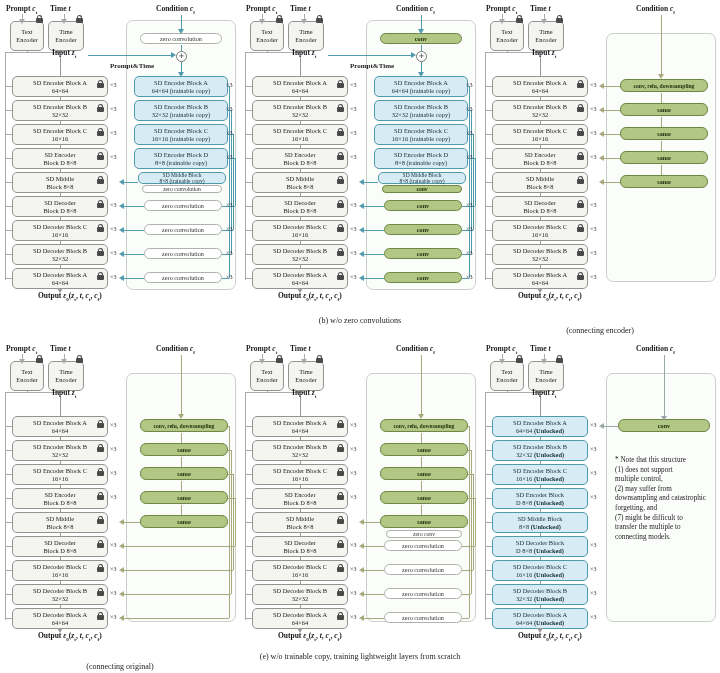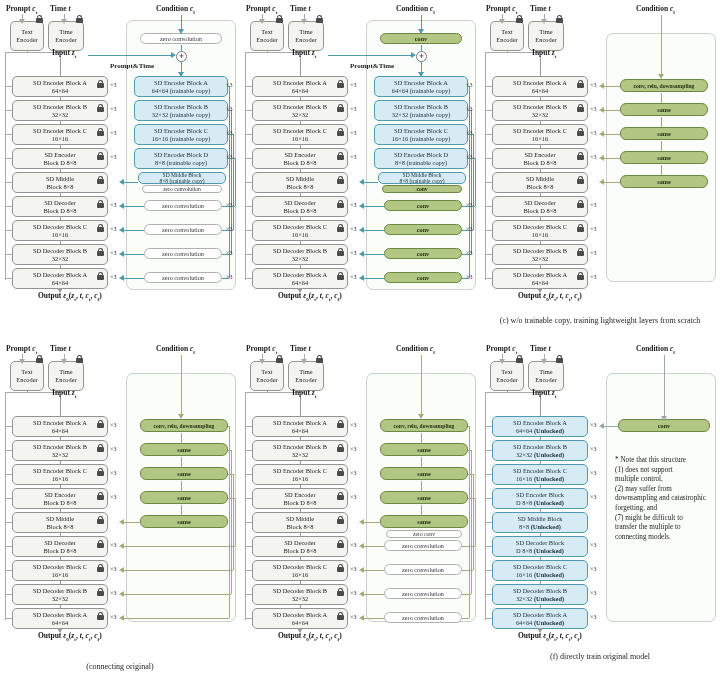--- a/index.html
+++ b/index.html
@@ -342,20 +342,21 @@
       <div class="vl" style="left: 231px; top: 110px; height: 144px; background: rgb(79, 154, 173);"></div>
       <div class="hl" style="left: 228px; top: 110px; width: 4px; background: rgb(79, 154, 173);"></div>
       <div class="hl" style="left: 222px; top: 254px; width: 9px; background: rgb(79, 154, 173);"></div>
       <div class="vl" style="left: 233px; top: 134px; height: 96px; background: rgb(79, 154, 173);"></div>
       <div class="hl" style="left: 228px; top: 134px; width: 6px; background: rgb(79, 154, 173);"></div>
       <div class="hl" style="left: 222px; top: 230px; width: 11px; background: rgb(79, 154, 173);"></div>
       <div class="vl" style="left: 235px; top: 158px; height: 48px; background: rgb(79, 154, 173);"></div>
       <div class="hl" style="left: 228px; top: 158px; width: 8px; background: rgb(79, 154, 173);"></div>
       <div class="hl" style="left: 222px; top: 206px; width: 13px; background: rgb(79, 154, 173);"></div>
       <div class="out" style="left: 38px; top: 291px;"><span>Output </span><i>ε</i><sub>θ</sub><span>(</span><i>z</i><sub>t</sub><span>, </span><i>t</i><span>, </span><i>c</i><sub>t</sub><span>, </span><i>c</i><sub>f</sub><span>)</span></div>
+      <div class="caption" style="top: 316px;">(b) w/o zero convolutions</div>
     </div>
     <div class="panel" style="left: 480px; top: 0px;">
       <div class="lbl" style="left: 6px; top: 4px;"><span>Prompt </span><i>c</i><sub>t</sub></div>
       <div class="lbl" style="left: 50px; top: 4px;"><span>Time </span><i>t</i></div>
       <div class="vl" style="left: 22px; top: 14px; height: 5px; background: rgb(170, 170, 170);"></div>
       <div class="arr" style="left: 19px; top: 19px; border-width: 5px 3px 0px; border-top-color: rgb(170, 170, 170);"></div>
       <div class="vl" style="left: 64px; top: 14px; height: 5px; background: rgb(170, 170, 170);"></div>
       <div class="arr" style="left: 61px; top: 19px; border-width: 5px 3px 0px; border-top-color: rgb(170, 170, 170);"></div>
       <div class="blk gray" style="left: 10px; top: 21px; width: 34px; height: 30px;">
         <div class="bl">Text</div>
@@ -453,21 +454,21 @@
       <div class="arr" style="left: 119px; top: 83px; border-width: 3px 5px 3px 0px; border-right-color: rgb(169, 169, 126);"></div>
       <div class="hl" style="left: 123px; top: 110px; width: 17px; background: rgb(169, 169, 126);"></div>
       <div class="arr" style="left: 119px; top: 107px; border-width: 3px 5px 3px 0px; border-right-color: rgb(169, 169, 126);"></div>
       <div class="hl" style="left: 123px; top: 134px; width: 17px; background: rgb(169, 169, 126);"></div>
       <div class="arr" style="left: 119px; top: 131px; border-width: 3px 5px 3px 0px; border-right-color: rgb(169, 169, 126);"></div>
       <div class="hl" style="left: 123px; top: 158px; width: 17px; background: rgb(169, 169, 126);"></div>
       <div class="arr" style="left: 119px; top: 155px; border-width: 3px 5px 3px 0px; border-right-color: rgb(169, 169, 126);"></div>
       <div class="hl" style="left: 123px; top: 182px; width: 17px; background: rgb(169, 169, 126);"></div>
       <div class="arr" style="left: 119px; top: 179px; border-width: 3px 5px 3px 0px; border-right-color: rgb(169, 169, 126);"></div>
       <div class="out" style="left: 38px; top: 291px;"><span>Output </span><i>ε</i><sub>θ</sub><span>(</span><i>z</i><sub>t</sub><span>, </span><i>t</i><span>, </span><i>c</i><sub>t</sub><span>, </span><i>c</i><sub>f</sub><span>)</span></div>
-      <div class="caption" style="top: 316px;">(c) w/o trainable copy, training lightweight layers from scratch</div>
+      <div class="caption" style="top: 326px;">(connecting encoder)</div>
     </div>
     <div class="panel" style="left: 0px; top: 340px;">
       <div class="lbl" style="left: 6px; top: 4px;"><span>Prompt </span><i>c</i><sub>t</sub></div>
       <div class="lbl" style="left: 50px; top: 4px;"><span>Time </span><i>t</i></div>
       <div class="vl" style="left: 22px; top: 14px; height: 5px; background: rgb(170, 170, 170);"></div>
       <div class="arr" style="left: 19px; top: 19px; border-width: 5px 3px 0px; border-top-color: rgb(170, 170, 170);"></div>
       <div class="vl" style="left: 64px; top: 14px; height: 5px; background: rgb(170, 170, 170);"></div>
       <div class="arr" style="left: 61px; top: 19px; border-width: 5px 3px 0px; border-top-color: rgb(170, 170, 170);"></div>
       <div class="blk gray" style="left: 10px; top: 21px; width: 34px; height: 30px;">
         <div class="bl">Text</div>
@@ -702,20 +703,21 @@
       <div class="pill whitep" style="left: 144px; top: 224px; width: 78px; height: 11px;">zero convolution</div>
       <div class="hl" style="left: 123px; top: 230px; width: 21px; background: rgb(169, 169, 126);"></div>
       <div class="arr" style="left: 119px; top: 227px; border-width: 3px 5px 3px 0px; border-right-color: rgb(169, 169, 126);"></div>
       <div class="pill whitep" style="left: 144px; top: 248px; width: 78px; height: 11px;">zero convolution</div>
       <div class="hl" style="left: 123px; top: 254px; width: 21px; background: rgb(169, 169, 126);"></div>
       <div class="arr" style="left: 119px; top: 251px; border-width: 3px 5px 3px 0px; border-right-color: rgb(169, 169, 126);"></div>
       <div class="pill whitep" style="left: 144px; top: 272px; width: 78px; height: 11px;">zero convolution</div>
       <div class="hl" style="left: 123px; top: 278px; width: 21px; background: rgb(169, 169, 126);"></div>
       <div class="arr" style="left: 119px; top: 275px; border-width: 3px 5px 3px 0px; border-right-color: rgb(169, 169, 126);"></div>
       <div class="out" style="left: 38px; top: 291px;"><span>Output </span><i>ε</i><sub>θ</sub><span>(</span><i>z</i><sub>t</sub><span>, </span><i>t</i><span>, </span><i>c</i><sub>t</sub><span>, </span><i>c</i><sub>f</sub><span>)</span></div>
+      <div class="caption" style="top: 312px;">(e) w/o trainable copy, training lightweight layers from scratch</div>
     </div>
     <div class="panel" style="left: 480px; top: 340px;">
       <div class="lbl" style="left: 6px; top: 4px;"><span>Prompt </span><i>c</i><sub>t</sub></div>
       <div class="lbl" style="left: 50px; top: 4px;"><span>Time </span><i>t</i></div>
       <div class="vl" style="left: 22px; top: 14px; height: 5px; background: rgb(170, 170, 170);"></div>
       <div class="arr" style="left: 19px; top: 19px; border-width: 5px 3px 0px; border-top-color: rgb(170, 170, 170);"></div>
       <div class="vl" style="left: 64px; top: 14px; height: 5px; background: rgb(170, 170, 170);"></div>
       <div class="arr" style="left: 61px; top: 19px; border-width: 5px 3px 0px; border-top-color: rgb(170, 170, 170);"></div>
       <div class="blk gray" style="left: 10px; top: 21px; width: 34px; height: 30px;">
         <div class="bl">Text</div>
@@ -799,15 +801,14 @@
         <div class="nl">(1) does not support</div>
         <div class="nl">multiple control,</div>
         <div class="nl">(2) may suffer from</div>
         <div class="nl">downsampling and catastrophic</div>
         <div class="nl">forgetting, and</div>
         <div class="nl">(7) might be difficult to</div>
         <div class="nl">transfer the multiple to</div>
         <div class="nl">connecting models.</div>
       </div>
       <div class="out" style="left: 38px; top: 291px;"><span>Output </span><i>ε</i><sub>θ</sub><span>(</span><i>z</i><sub>t</sub><span>, </span><i>t</i><span>, </span><i>c</i><sub>t</sub><span>, </span><i>c</i><sub>f</sub><span>)</span></div>
-      <div class="caption" style="top: 312px;">(f) directly train original model</div>
     </div>
   </div>
 
 </body></html>

